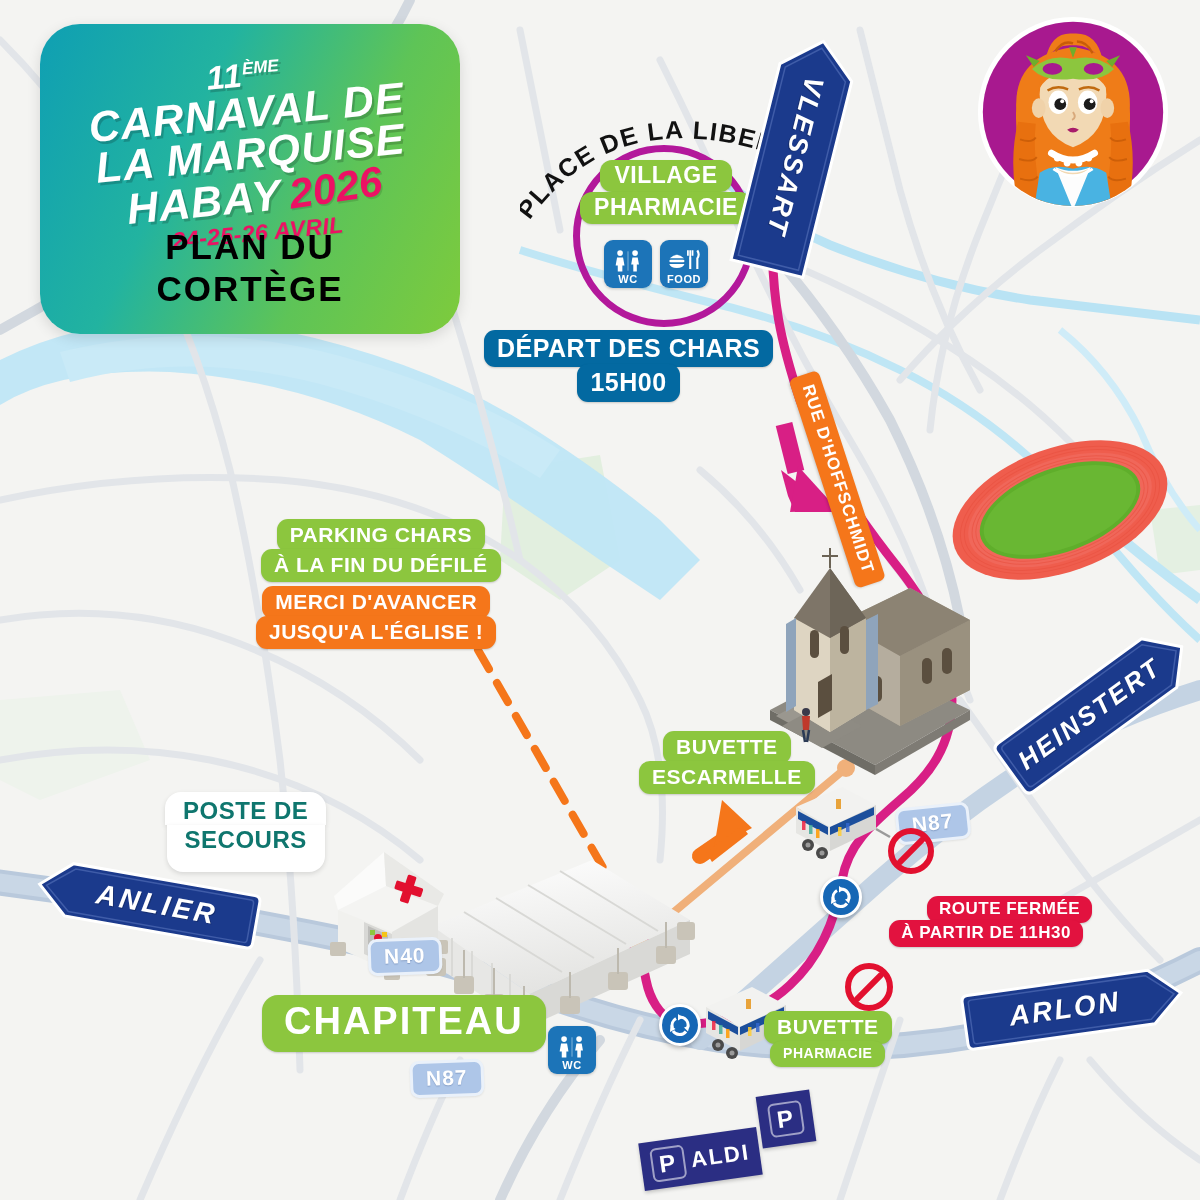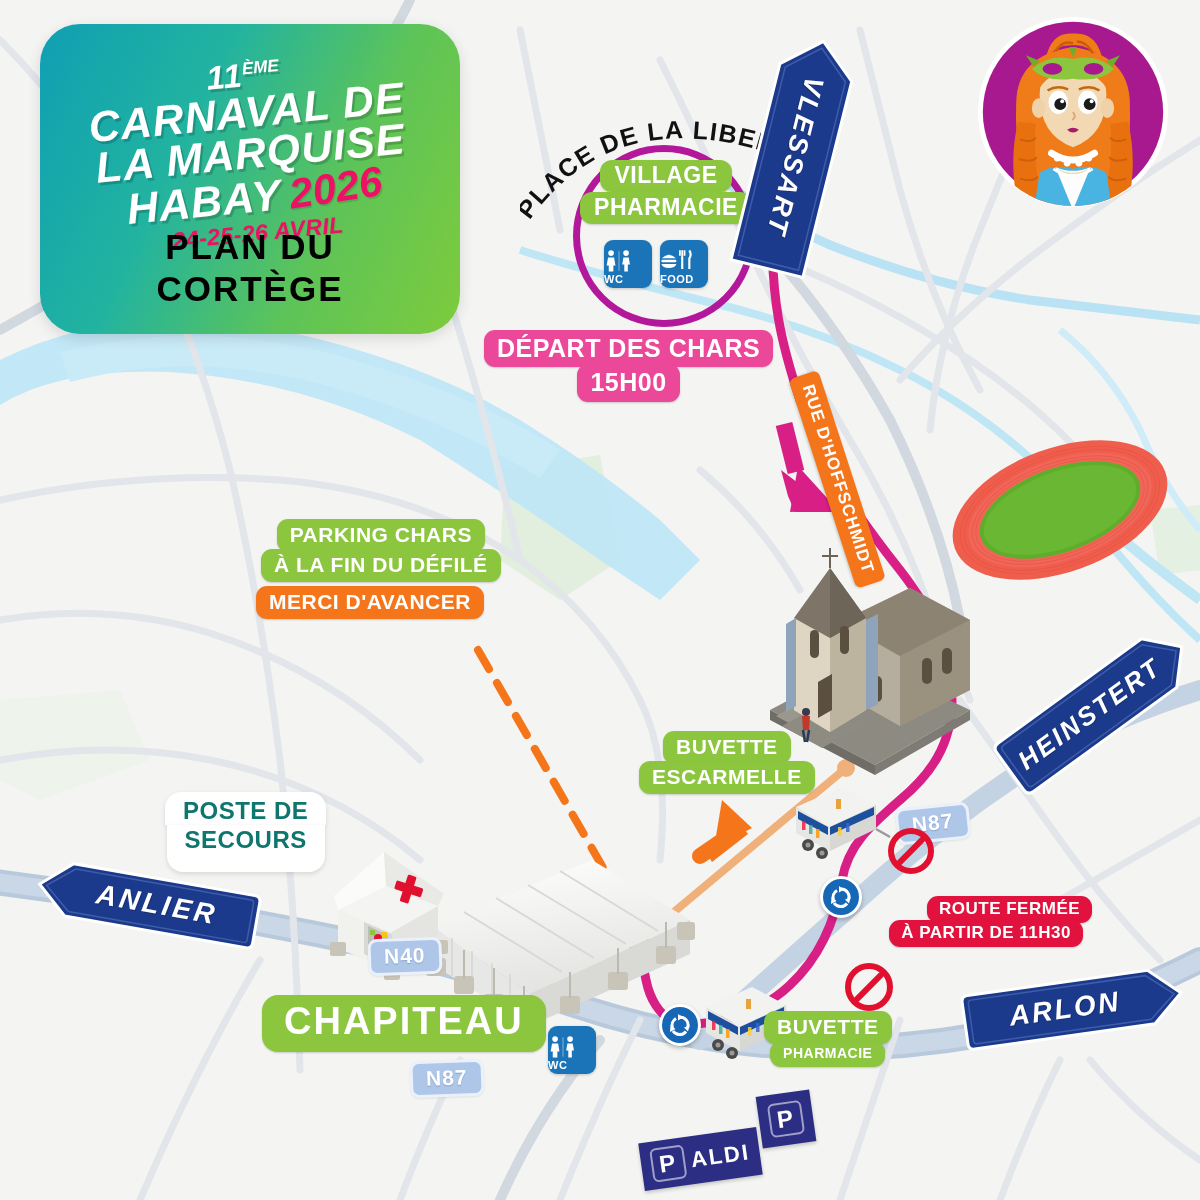--- a/index.html
+++ b/index.html
@@ -16,21 +16,21 @@
     display:flex;flex-direction:column;align-items:center;
     font-weight:bold;color:#fff;text-align:left;
     letter-spacing:.5px;line-height:1.05;
     white-space:nowrap;
   }
   .pill span{
     display:block;border-radius:11px;padding:5px 13px 6px;
     box-shadow:0 1px 2px rgba(0,0,0,.18);
   }
   .pill.green span{background:#8cc63e;}
-  .pill.blue span{background:#ec4899;}
+  .pill.blue span{background:#0369a1;}
   .pill.orange span{background:#f5761a;}
   .pill.red span{background:#e2123f;}
   .pill.white span{background:#fff;color:#0f766e;box-shadow:0 2px 5px rgba(0,0,0,.12);}
 
   
   #title-card{
     position:absolute;left:40px;top:24px;width:420px;height:310px;
     border-radius:40px;
     background:linear-gradient(115deg,#129fb0 0%,#2ab59a 38%,#6cc councils 60%,#76c93f 100%);
     background:linear-gradient(115deg,#0f9fb3 0%,#22b3a0 35%,#5ec457 68%,#7ecb3c 100%);
@@ -72,21 +72,21 @@
   
   #village-circle{
     position:absolute;left:573px;top:145px;width:168px;height:168px;
     border:7px solid #b3189b;border-radius:50%;
   }
   #village-label{position:absolute;left:586px;top:160px;width:160px;}
   #village-label span{font-size:23px;padding:3px 14px 5px;border-radius:12px;}
   .amenities{position:absolute;left:604px;top:240px;display:flex;gap:8px;}
   .amenity{
     width:48px;height:48px;border-radius:9px;background:#1c74b8;
-    display:flex;flex-direction:column;align-items:flex-start;justify-content:flex-end;
+    display:flex;flex-direction:column;align-items:center;justify-content:flex-end;
     padding-bottom:3px;box-sizing:border-box;
     box-shadow:0 1px 3px rgba(0,0,0,.2);
   }
   .amenity .cap{color:#fff;font-size:11px;font-weight:bold;letter-spacing:.5px;}
 
   
   .shield{
     position:absolute;background:#aec6e8;border:3px solid #eaf1fa;border-radius:9px;
     color:#fff;font-size:21px;font-weight:bold;letter-spacing:1px;
     padding:3px 13px 4px;box-shadow:0 1px 2px rgba(0,0,0,.08);
@@ -533,20 +533,21 @@
   <span style="font-size:25px;">DÉPART DES CHARS</span>
   <span style="font-size:25px;margin-top:-3px;">15H00</span>
 </div>
 
 <div class="pill green" style="left:261px;top:519px;">
   <span style="font-size:21px;">PARKING CHARS</span>
   <span style="font-size:21px;margin-top:-3px;">À LA FIN DU DÉFILÉ</span>
 </div>
 <div class="pill orange" style="left:256px;top:586px;">
   <span style="font-size:21px;">MERCI D'AVANCER</span>
+  <span style="font-size:21px;margin-top:-3px;">JUSQU'A L'ÉGLISE !</span>
 </div>
 
 <div class="pill white" style="left:165px;top:792px;">
   <span style="font-size:24px;padding:6px 18px 2px;border-radius:16px 16px 0 0;">POSTE DE</span>
   <span style="font-size:24px;padding:2px 18px 20px;border-radius:0 0 16px 16px;">SECOURS</span>
 </div>
 
 <div class="pill green" style="left:639px;top:731px;">
   <span style="font-size:21px;">BUVETTE</span>
   <span style="font-size:21px;margin-top:-3px;">ESCARMELLE</span>

